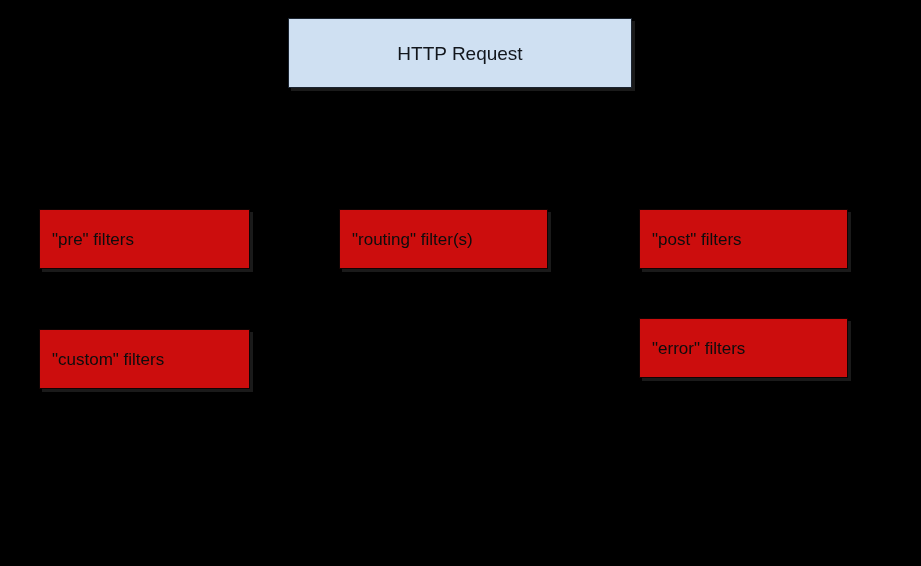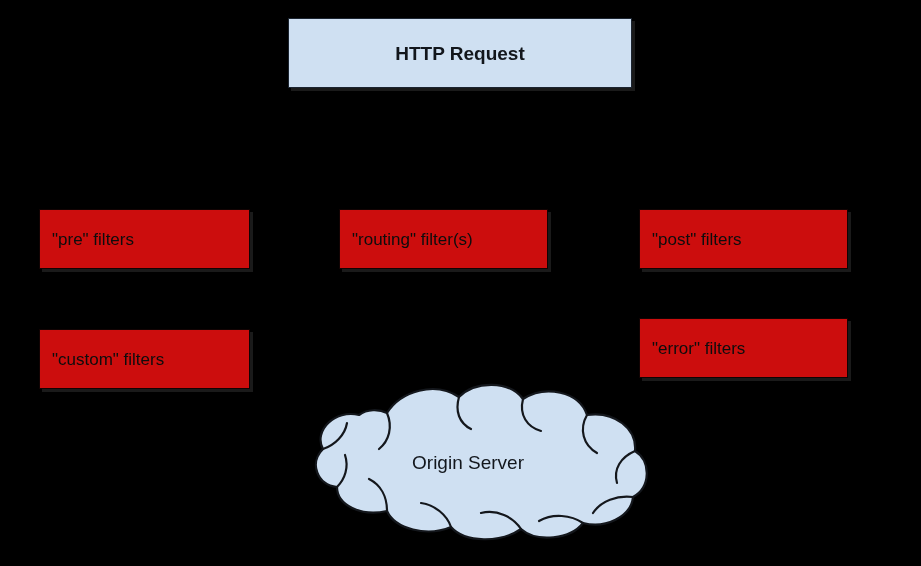--- a/index.html
+++ b/index.html
@@ -35,21 +35,20 @@
 
   
   .node.request {
     background: #cfe0f2;
     border: 1px solid #1b2430;
     justify-content: center;
   }
   .node.request .node-label {
     font-size: 19px;
     color: #12161c;
-    font-weight: bold;
   }
 
   
   .node.filter {
     background: #cc0d0d;
     border: 1px solid #120303;
     justify-content: flex-start;
   }
   .node.filter .node-label {
     font-size: 17px;
@@ -127,47 +126,14 @@
   </div>
 
   <div class="node filter" style="left:39px; top:329px; width:211px; height:60px;">
     <span class="node-label">"custom" filters</span>
   </div>
 
   <div class="node filter" style="left:639px; top:318px; width:209px; height:60px;">
     <span class="node-label">"error" filters</span>
   </div>
 
-  <div id="cloud-wrap">
-    <svg viewBox="0 0 370 160" xmlns="http://www.w3.org/2000/svg">
-      <path d="M 104 30
-               C 118 8, 152 -2, 176 14
-               C 192 -2, 226 -3, 240 16
-               C 262 2, 296 8, 304 32
-               C 332 28, 354 46, 352 68
-               C 368 78, 368 104, 350 114
-               C 348 134, 322 146, 300 140
-               C 288 156, 254 160, 238 146
-               C 218 160, 182 160, 168 144
-               C 144 154, 112 146, 104 128
-               C 78 134, 54 122, 54 104
-               C 34 102, 26 80, 40 66
-               C 30 48, 52 26, 76 32
-               C 84 26, 96 26, 104 30 Z" fill="#cfe0f2" stroke="#14171c" stroke-width="2.2" stroke-linejoin="round"></path>
-      <g fill="none" stroke="#14171c" stroke-width="2.2" stroke-linecap="round">
-        <path d="M 104 30 C 110 44, 106 58, 96 66"></path>
-        <path d="M 176 14 C 172 28, 176 40, 188 46"></path>
-        <path d="M 240 16 C 236 32, 244 44, 258 48"></path>
-        <path d="M 304 32 C 296 46, 300 62, 314 70"></path>
-        <path d="M 352 68 C 338 74, 330 86, 334 100"></path>
-        <path d="M 350 114 C 334 112, 318 118, 310 130"></path>
-        <path d="M 300 140 C 288 132, 270 130, 256 138"></path>
-        <path d="M 238 146 C 230 134, 214 126, 198 130"></path>
-        <path d="M 168 144 C 164 132, 152 122, 138 120"></path>
-        <path d="M 104 128 C 104 114, 98 102, 86 96"></path>
-        <path d="M 54 104 C 62 96, 66 84, 62 72"></path>
-        <path d="M 40 66 C 52 62, 62 52, 64 40"></path>
-      </g>
-    </svg>
-    <div id="cloud-label">Origin Server</div>
-  </div>
 
 </div>
 
 </body></html>

